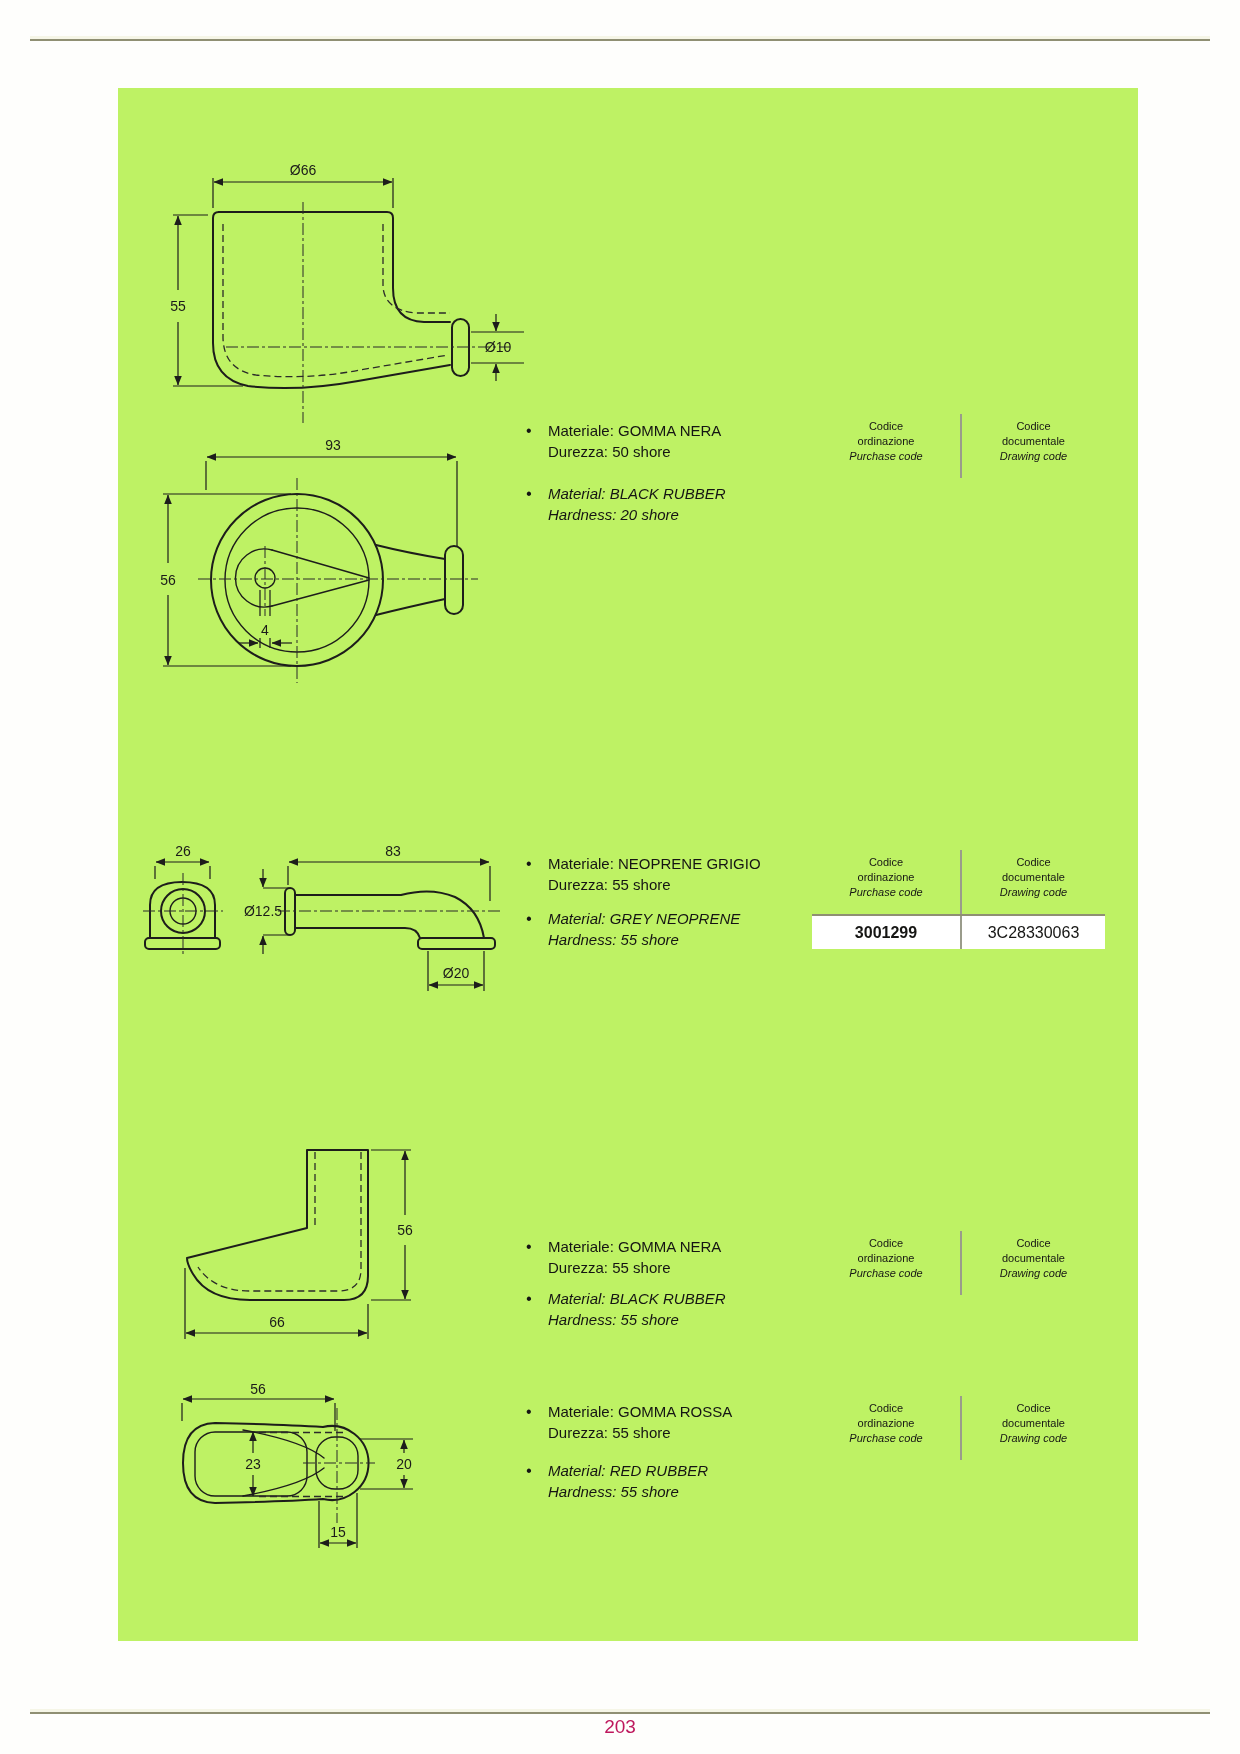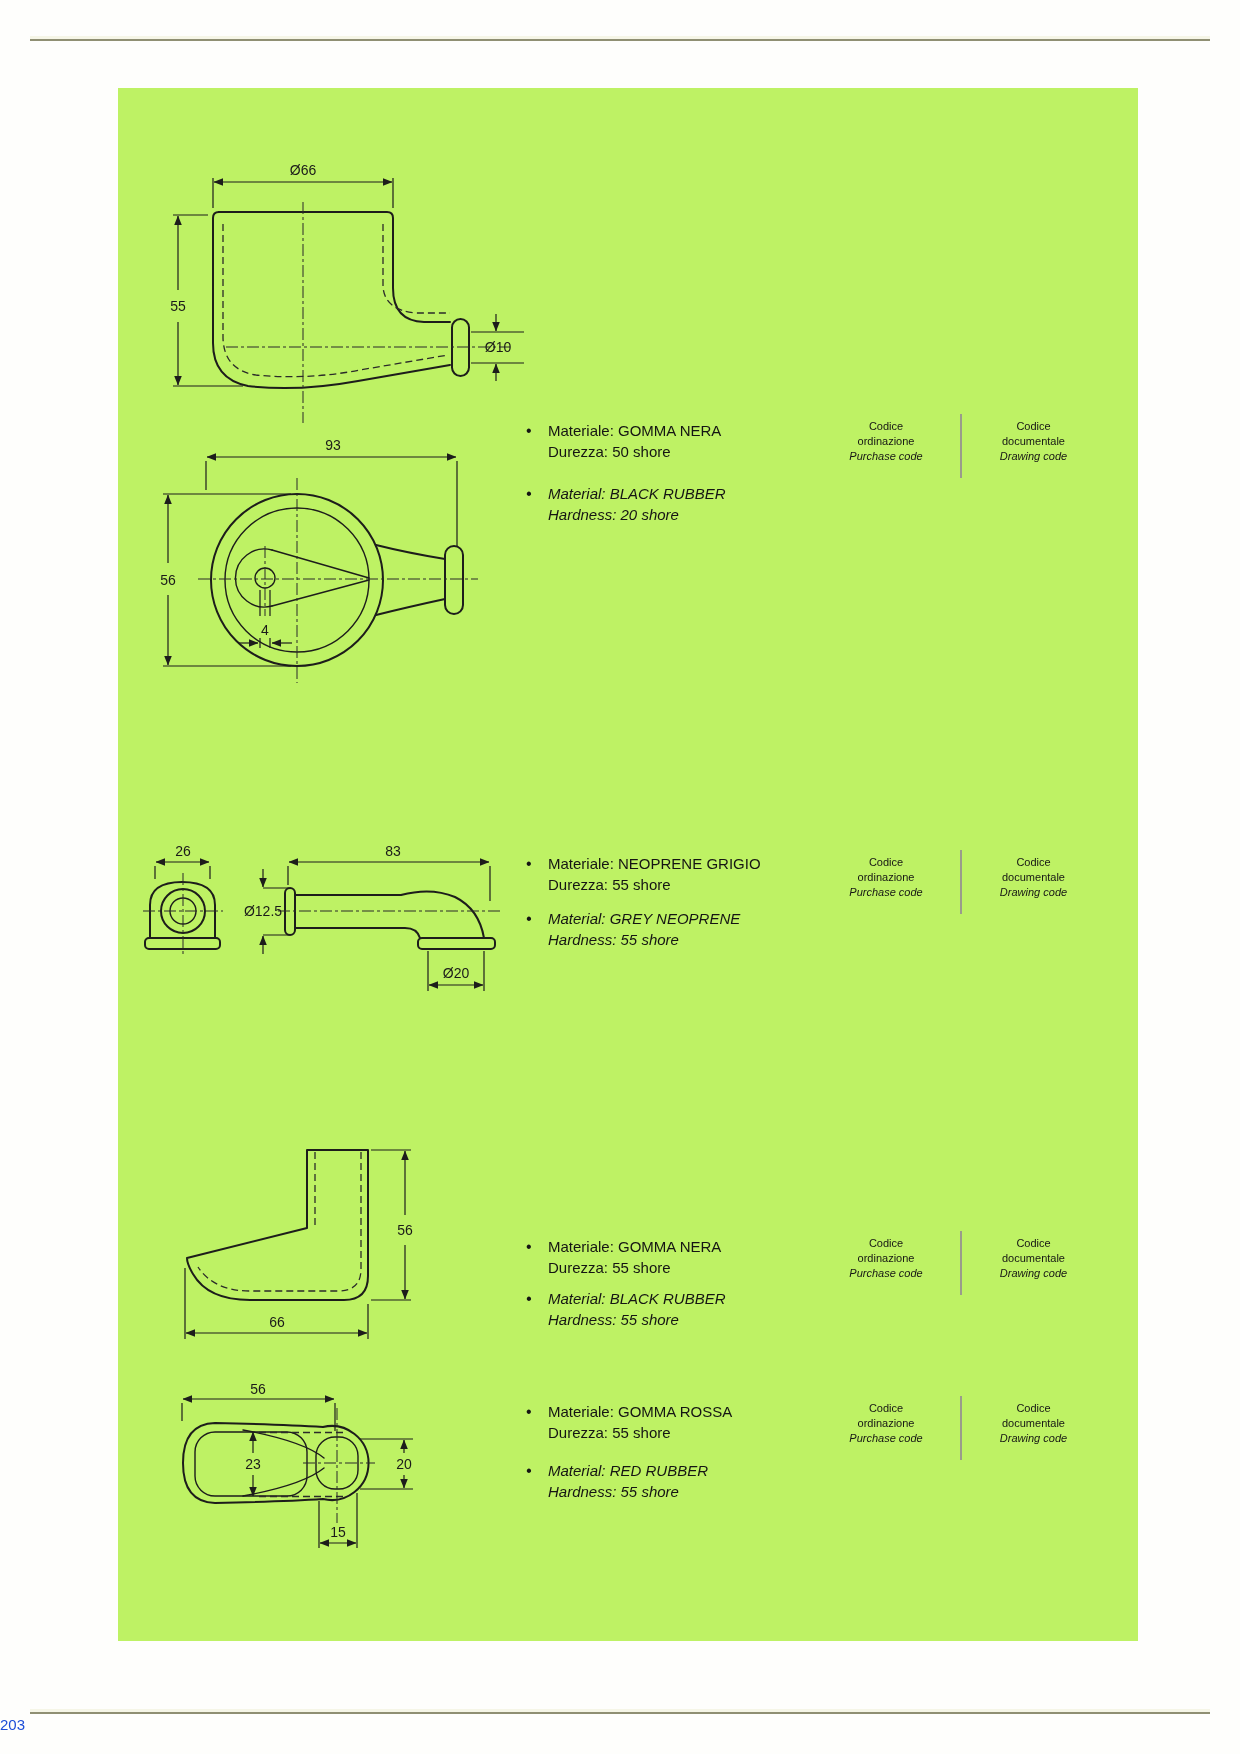--- a/index.html
+++ b/index.html
@@ -30,21 +30,21 @@
   
   .ctable{position:absolute;width:293px;}
   .ctable .hdr,.ctable .vals{display:grid;grid-template-columns:148px 145px;}
   .ctable .hdr{height:64px;}
   .hcell{text-align:center;font-size:11px;line-height:15px;padding-top:5px;}
   .hcell .itl{font-style:italic;}
   .hcell.c2,.vcell.c2{border-left:2px solid #9a9c8b;}
   .vals{border-top:2px solid #8f8f73;}
   .vcell{background:#ffffff;height:33px;line-height:33px;text-align:center;font-size:16px;}
   .vcell.pc{font-weight:bold;}
-  .pagenum{position:absolute;top:1716px;left:0;width:100%;font-size:15px;color:#1d4ed8;}
+  .pagenum{position:absolute;top:1716px;left:0;width:100%;text-align:center;font-size:19px;color:#be185d;}
 </style>
 </head>
 <body>
 
 <svg width="0" height="0" style="position:absolute">
   <defs>
     <marker id="arw" viewBox="0 0 10 10" refX="9.5" refY="5" markerWidth="8" markerHeight="8" orient="auto-start-reverse">
       <path d="M0,1 L10,5 L0,9 Z" fill="#1d1d1b"></path>
     </marker>
   </defs>
@@ -297,20 +297,24 @@
         <div>Codice</div>
         <div>ordinazione</div>
         <div class="itl">Purchase code</div>
       </div>
       <div class="hcell c2">
         <div>Codice</div>
         <div>documentale</div>
         <div class="itl">Drawing code</div>
       </div>
     </div>
+    <div class="vals">
+      <div class="vcell pc">3001299</div>
+      <div class="vcell c2">3C28330063</div>
+    </div>
   </div>
 
   <div class="ctable" style="left:694px;top:1143px">
     <div class="hdr">
       <div class="hcell">
         <div>Codice</div>
         <div>ordinazione</div>
         <div class="itl">Purchase code</div>
       </div>
       <div class="hcell c2">

